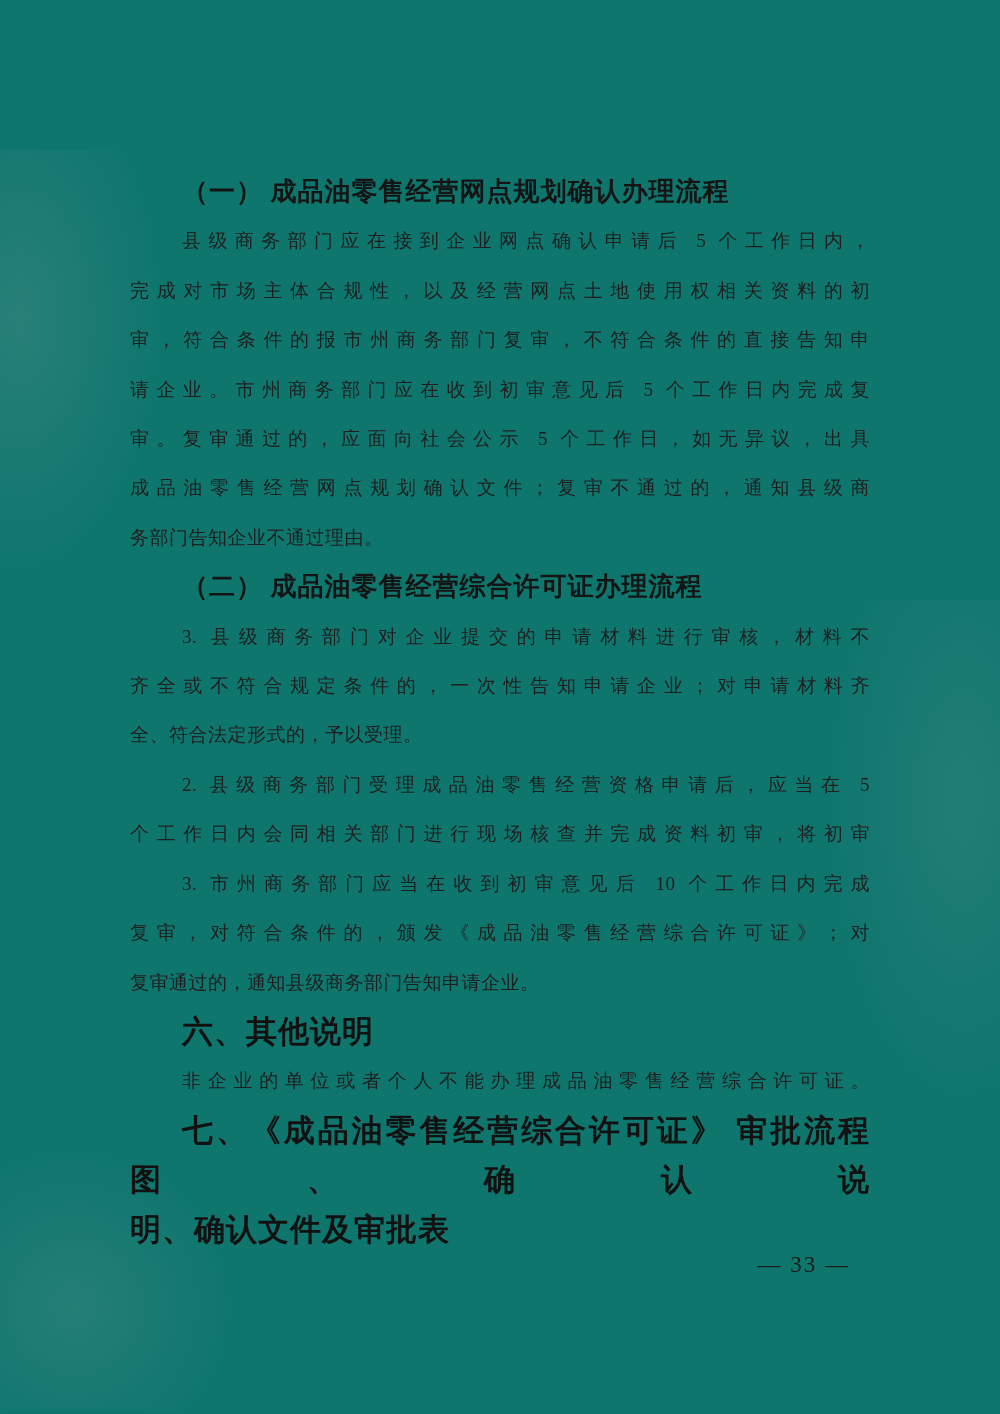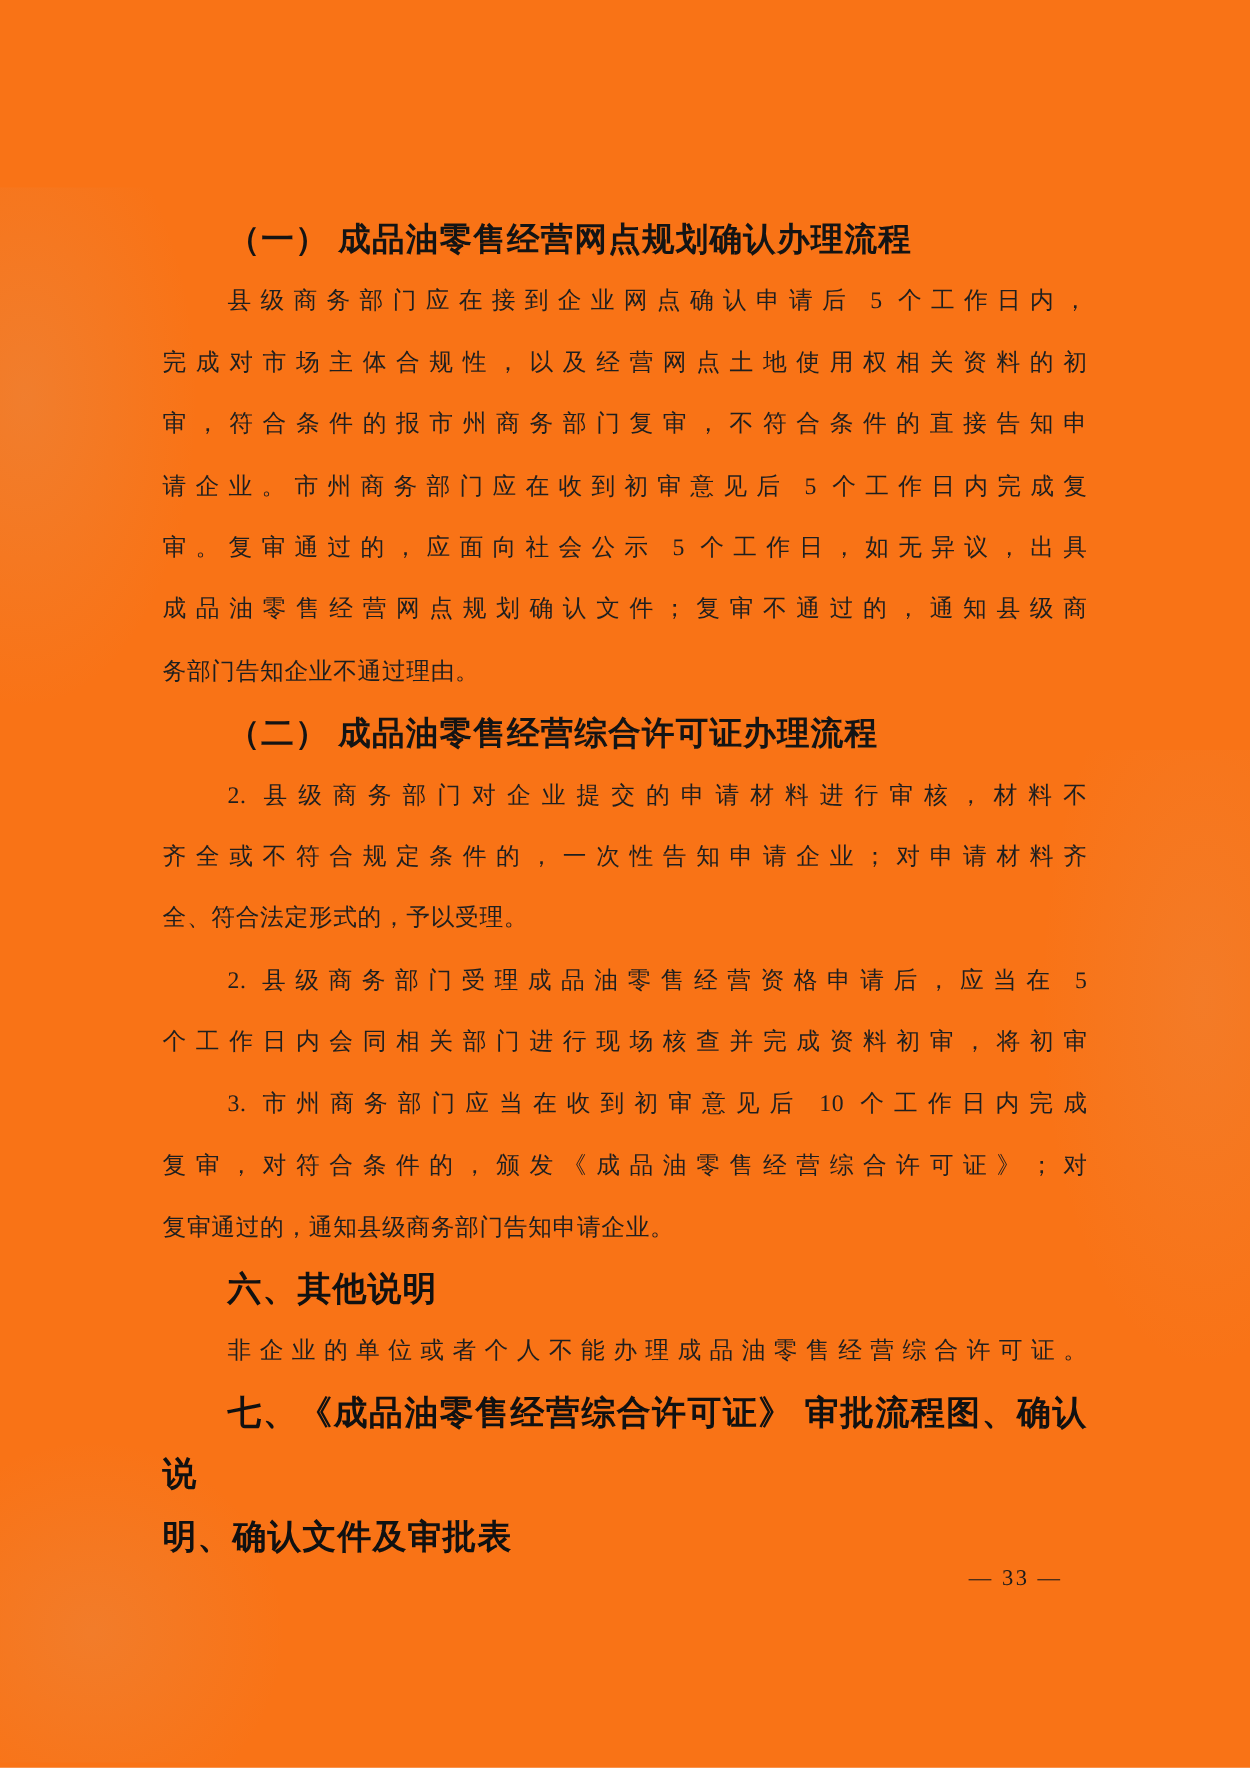--- a/index.html
+++ b/index.html
@@ -6,21 +6,21 @@
   body {
     width: 1000px;
     height: 1414px;
     background: #f6f6f4;
     font-family: "Liberation Serif", serif;
   }
   .page {
     position: relative;
     width: 1000px;
     height: 1414px;
-    background: #f97316;
+    background: #0f766e;
     overflow: hidden;
     color: #1f1f1f;
   }
   
   .smudge { position: absolute; pointer-events: none; }
   .s1 { left: -40px; top: 150px; width: 200px; height: 420px;
         background: radial-gradient(ellipse at 30% 40%, rgba(190,190,184,0.14), rgba(190,190,184,0) 70%); }
   .s2 { left: -30px; top: 1150px; width: 260px; height: 260px;
         background: radial-gradient(ellipse at 40% 60%, rgba(190,190,184,0.12), rgba(190,190,184,0) 70%); }
   .s3 { right: -50px; top: 600px; width: 220px; height: 500px;
@@ -48,30 +48,30 @@
     font-weight: bold;
     font-size: 26px;
     color: #141414;
     text-align: left;
     text-align-last: left;
     letter-spacing: 1px;
   }
   .heading-hei .line {
     font-family: "Liberation Sans", sans-serif;
     font-weight: bold;
-    font-size: 27px;
+    font-size: 31px;
     color: #111;
     letter-spacing: 1px;
   }
 
   .footer {
     position: absolute;
     top: 1252px;
     right: 150px;
-    font-size: 18px;
+    font-size: 23px;
     letter-spacing: 2px;
     color: #1b1b1b;
   }
 </style>
 </head>
 <body>
 
 <div class="page">
   <div class="smudge s1"></div>
   <div class="smudge s2"></div>
@@ -87,21 +87,21 @@
         <div class="line">审，符合条件的报市州商务部门复审，不符合条件的直接告知申</div>
         <div class="line">请企业。市州商务部门应在收到初审意见后 5 个工作日内完成复</div>
         <div class="line">审。复审通过的，应面向社会公示 5 个工作日，如无异议，出具</div>
         <div class="line">成品油零售经营网点规划确认文件；复审不通过的，通知县级商</div>
         <div class="line last">务部门告知企业不通过理由。</div>
       </div>
       <div class="block heading-kai">
         <div class="line indent last">（二） 成品油零售经营综合许可证办理流程</div>
       </div>
       <div class="block body">
-        <div class="line indent">2. 县级商务部门对企业提交的申请材料进行审核，材料不</div>
+        <div class="line indent">3. 县级商务部门对企业提交的申请材料进行审核，材料不</div>
         <div class="line">齐全或不符合规定条件的，一次性告知申请企业；对申请材料齐</div>
         <div class="line last">全、符合法定形式的，予以受理。</div>
       </div>
       <div class="block body">
         <div class="line indent">2. 县级商务部门受理成品油零售经营资格申请后，应当在 5</div>
         <div class="line">个工作日内会同相关部门进行现场核查并完成资料初审，将初审</div>
       </div>
       <div class="block body">
         <div class="line indent">3. 市州商务部门应当在收到初审意见后 10 个工作日内完成</div>
         <div class="line">复审，对符合条件的，颁发《成品油零售经营综合许可证》；对</div>

